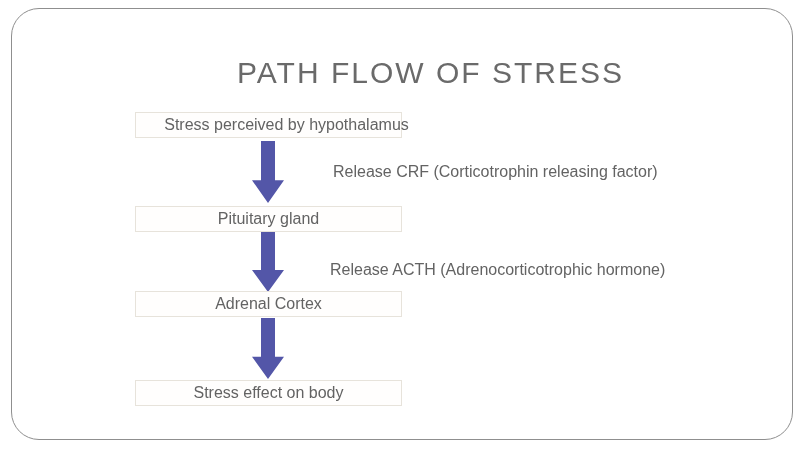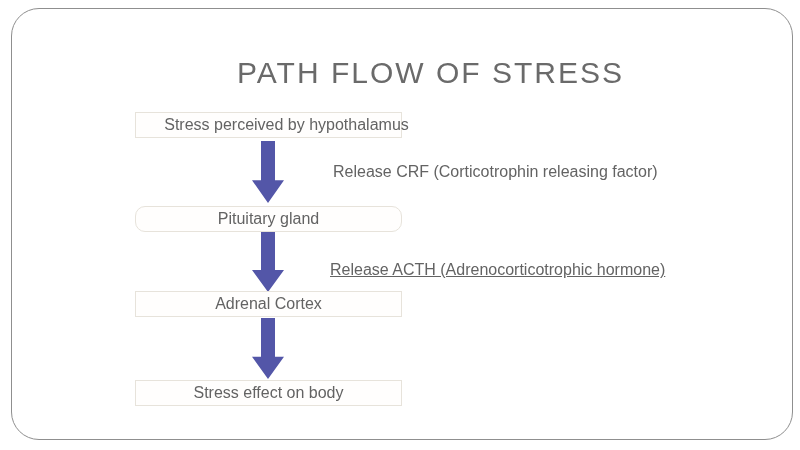--- a/index.html
+++ b/index.html
@@ -46,42 +46,42 @@
     border: 1px solid var(--box-border, #e7e3db);
     box-sizing: border-box;
     display: flex;
     align-items: center;
     justify-content: center;
     font-size: 16px;
     color: var(--body-text, #636363);
     white-space: nowrap;
   }
   .box-1 { top: 112px; padding-left: 36px; }
-  .box-2 { top: 206px; border-radius: 10px; }
+  .box-2 { top: 206px; }
   .box-3 { top: 291px; align-items: center; }
   .box-4 { top: 380px; }
   .down-arrow {
     position: absolute;
     left: 252px;
     width: 32px;
     color: var(--arrow, #5356a8);
     display: block;
   }
   .arrow-1 { top: 141px; height: 62px; }
   .arrow-2 { top: 232px; height: 60px; }
   .arrow-3 { top: 318px; height: 61px; }
   .transition-label {
     position: absolute;
     font-size: 16px;
     line-height: 19px;
     color: var(--body-text, #636363);
     white-space: nowrap;
   }
   .tlabel-1 { left: 333px; top: 146px; margin-top: 16px; }
-  .tlabel-2 { left: 330px; top: 260px; text-decoration: underline; }
+  .tlabel-2 { left: 330px; top: 260px; }
   .tlabel-3 { left: 328px; top: 339px; }
 </style>
 </head>
 <body>
 
 <div class="slide">
 
   <div class="frame"></div>
 
   <h1 class="title">PATH FLOW OF STRESS</h1>

